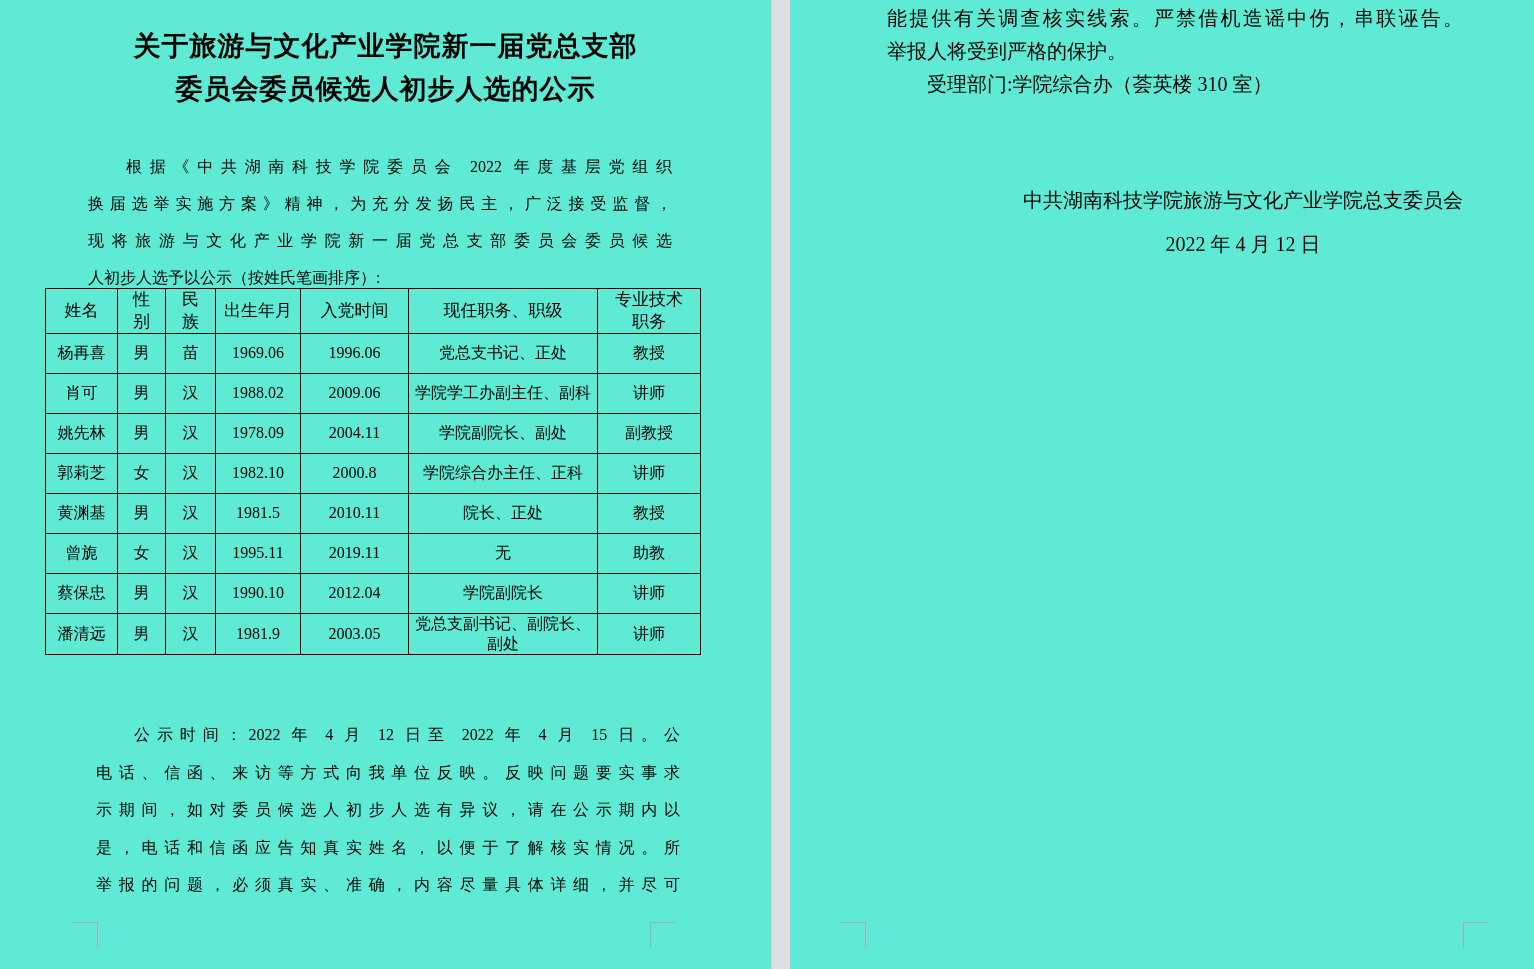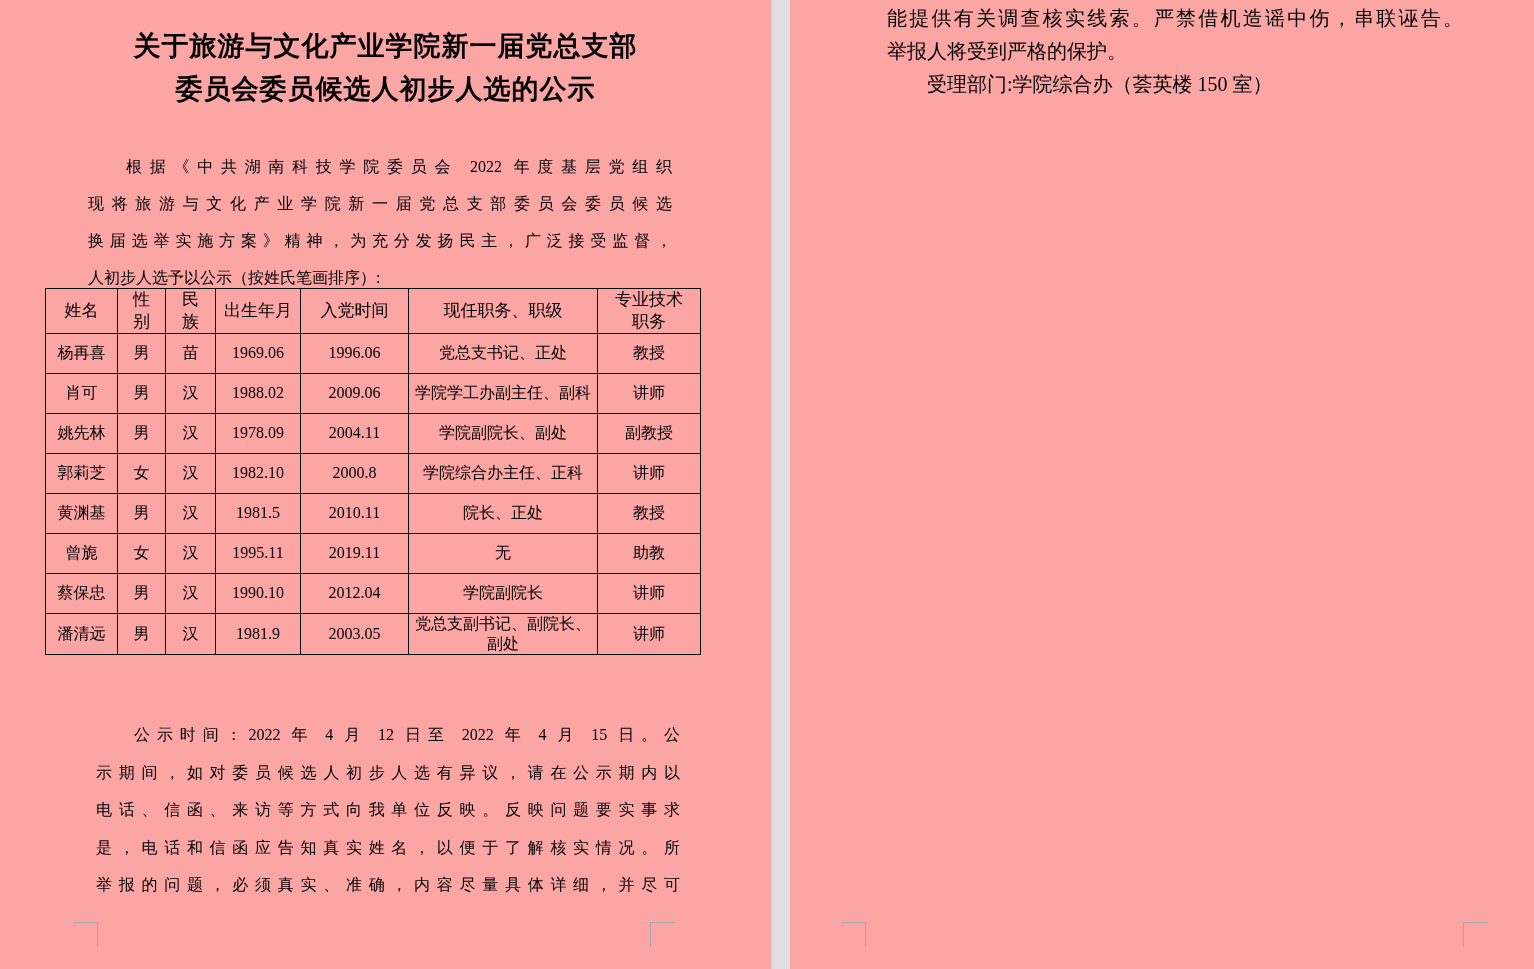--- a/index.html
+++ b/index.html
@@ -10,21 +10,21 @@
     font-family: "Liberation Serif", "DejaVu Serif", serif;
     color: #000000;
   }
   .canvas {
     position: relative;
     width: 1534px; height: 969px;
     display: flex;
   }
   .page {
     position: relative;
-    background: #fca5a5;
+    background: #5eead4;
     height: 969px;
   }
   .page-left  { width: 771px; }
   .page-gap   {
     width: 19px; height: 969px;
     background: #dfdfe1;
     border-left: 1px solid #d2d2d5;
     box-sizing: border-box;
   }
   .page-right { flex: 1; }
@@ -107,22 +107,22 @@
 
   <div class="page page-left">
 
     <div class="doc-title">
       <div class="line">关于旅游与文化产业学院新一届党总支部</div>
       <div class="line">委员会委员候选人初步人选的公示</div>
     </div>
 
     <div class="para para-1">
       <div class="line ind fill">根据《中共湖南科技学院委员会 2022 年度基层党组织</div>
+      <div class="line fill">换届选举实施方案》精神，为充分发扬民主，广泛接受监督，</div>
       <div class="line fill">现将旅游与文化产业学院新一届党总支部委员会委员候选</div>
-      <div class="line fill">换届选举实施方案》精神，为充分发扬民主，广泛接受监督，</div>
       <div class="line">人初步人选予以公示（按姓氏笔画排序）:</div>
     </div>
 
     <table class="roster">
       <colgroup>
         <col class="c-name">
           <col class="c-sex">
           <col class="c-eth">
           <col class="c-birth">
         <col class="c-join">
@@ -212,38 +212,44 @@
           <td>1981.9</td>
           <td>2003.05</td>
           <td>党总支副书记、副院长、副处</td>
           <td>讲师</td>
         </tr>
       </tbody>
     </table>
 
     <div class="para para-2">
       <div class="line ind fill">公示时间：2022 年 4 月 12 日至 2022 年 4 月 15 日。公</div>
+      <div class="line fill">电话、信函、来访等方式向我单位反映。反映问题要实事求</div>
       <div class="line fill">示期间，如对委员候选人初步人选有异议，请在公示期内以</div>
-      <div class="line fill">电话、信函、来访等方式向我单位反映。反映问题要实事求</div>
       <div class="line fill">是，电话和信函应告知真实姓名，以便于了解核实情况。所</div>
       <div class="line fill">举报的问题，必须真实、准确，内容尽量具体详细，并尽可</div>
     </div>
 
     <div class="crop tl-open" style="left:73px;  top:922px;"></div>
     <div class="crop tr-open" style="left:650px; top:922px;"></div>
   </div>
 
   <div class="page-gap"></div>
 
   <div class="page page-right">
 
     <div class="para-r">
       <div class="line fill">能提供有关调查核实线索。严禁借机造谣中伤，串联诬告。</div>
       <div class="line">举报人将受到严格的保护。</div>
-      <div class="line contact">受理部门:学院综合办（荟英楼 150 室）</div>
-    </div>
-
+      <div class="line contact">受理部门:学院综合办（荟英楼 310 室）</div>
+    </div>
+
+    <div class="sig-block">
+      <div class="sig-inner">
+        <div class="line">中共湖南科技学院旅游与文化产业学院总支委员会</div>
+        <div class="line">2022 年 4 月 12 日</div>
+      </div>
+    </div>
 
     <div class="crop tl-open" style="left:51px;  top:922px;"></div>
     <div class="crop tr-open" style="left:673px; top:922px;"></div>
   </div>
 
 </div>
 
 </body></html>

